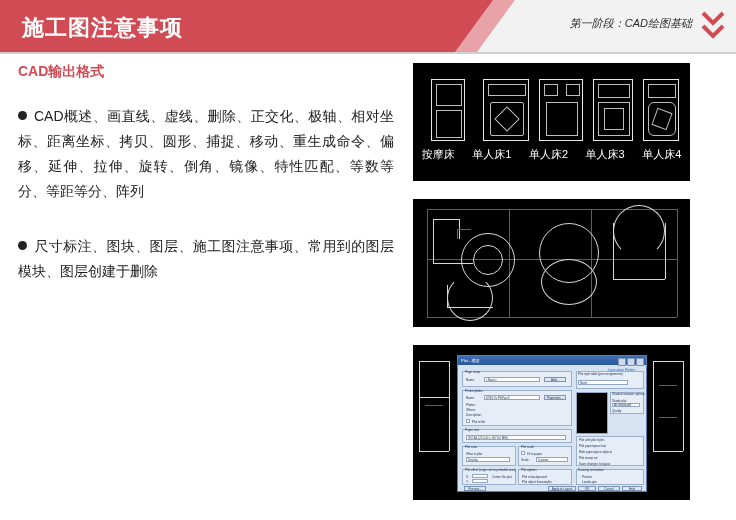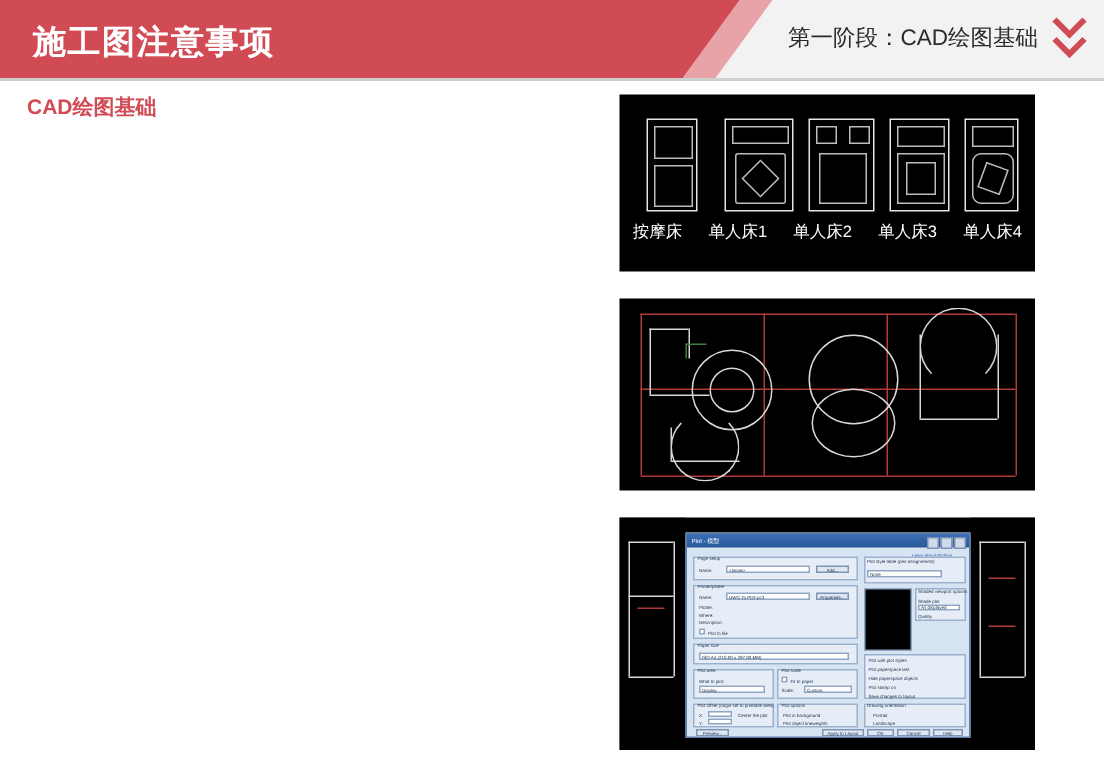--- a/index.html
+++ b/index.html
@@ -50,23 +50,24 @@
     font-size: 22px;
     font-weight: bold;
     color: #ffffff;
     letter-spacing: 1px;
     white-space: nowrap;
   }
   .header-stage {
     position: absolute;
     right: 44px;
     top: 16px;
-    font-size: 15px;
+    font-size: 11px;
     color: #2a2a2a;
     white-space: nowrap;
+    font-style: italic;
   }
   .header-arrow {
     position: absolute;
     right: 10px;
     top: 10px;
     width: 26px;
     height: 34px;
   }
   .header-rule {
     position: absolute;
@@ -249,23 +250,29 @@
   <div class="header-arrow">
     <svg width="26" height="34" viewBox="0 0 26 34">
       <polyline points="3,3 13,13 23,3" fill="none" stroke="#d14b55" stroke-width="4"></polyline>
       <polyline points="3,16 13,26 23,16" fill="none" stroke="#d14b55" stroke-width="4"></polyline>
     </svg>
   </div>
 </div>
 <div class="header-rule"></div>
 
 <div class="left-col">
-  <div class="section-title">CAD绘图基础</div>
-
-
+  <div class="section-title">CAD输出格式</div>
+
+  <div class="bullet-block b1">
+    <span class="dot"></span><span>CAD概述、画直线、虚线、删除、正交化、极轴、相对坐标、距离坐标、拷贝、圆形、捕捉、移动、重生成命令、偏移、延伸、拉伸、旋转、倒角、镜像、特性匹配、等数等分、等距等分、阵列</span>
+  </div>
+
+  <div class="bullet-block b2">
+    <span class="dot"></span><span>尺寸标注、图块、图层、施工图注意事项、常用到的图层模块、图层创建于删除</span>
+  </div>
 
 </div>
 
 <div class="img-col">
 
   <div class="thumb thumb1">
     <div class="bed" style="left:18px;top:16px;width:34px;height:62px;">
       <div class="bed-inner" style="left:4px;top:4px;width:26px;height:22px;"></div>
       <div class="bed-inner" style="left:4px;top:30px;width:26px;height:28px;"></div>
     </div>

